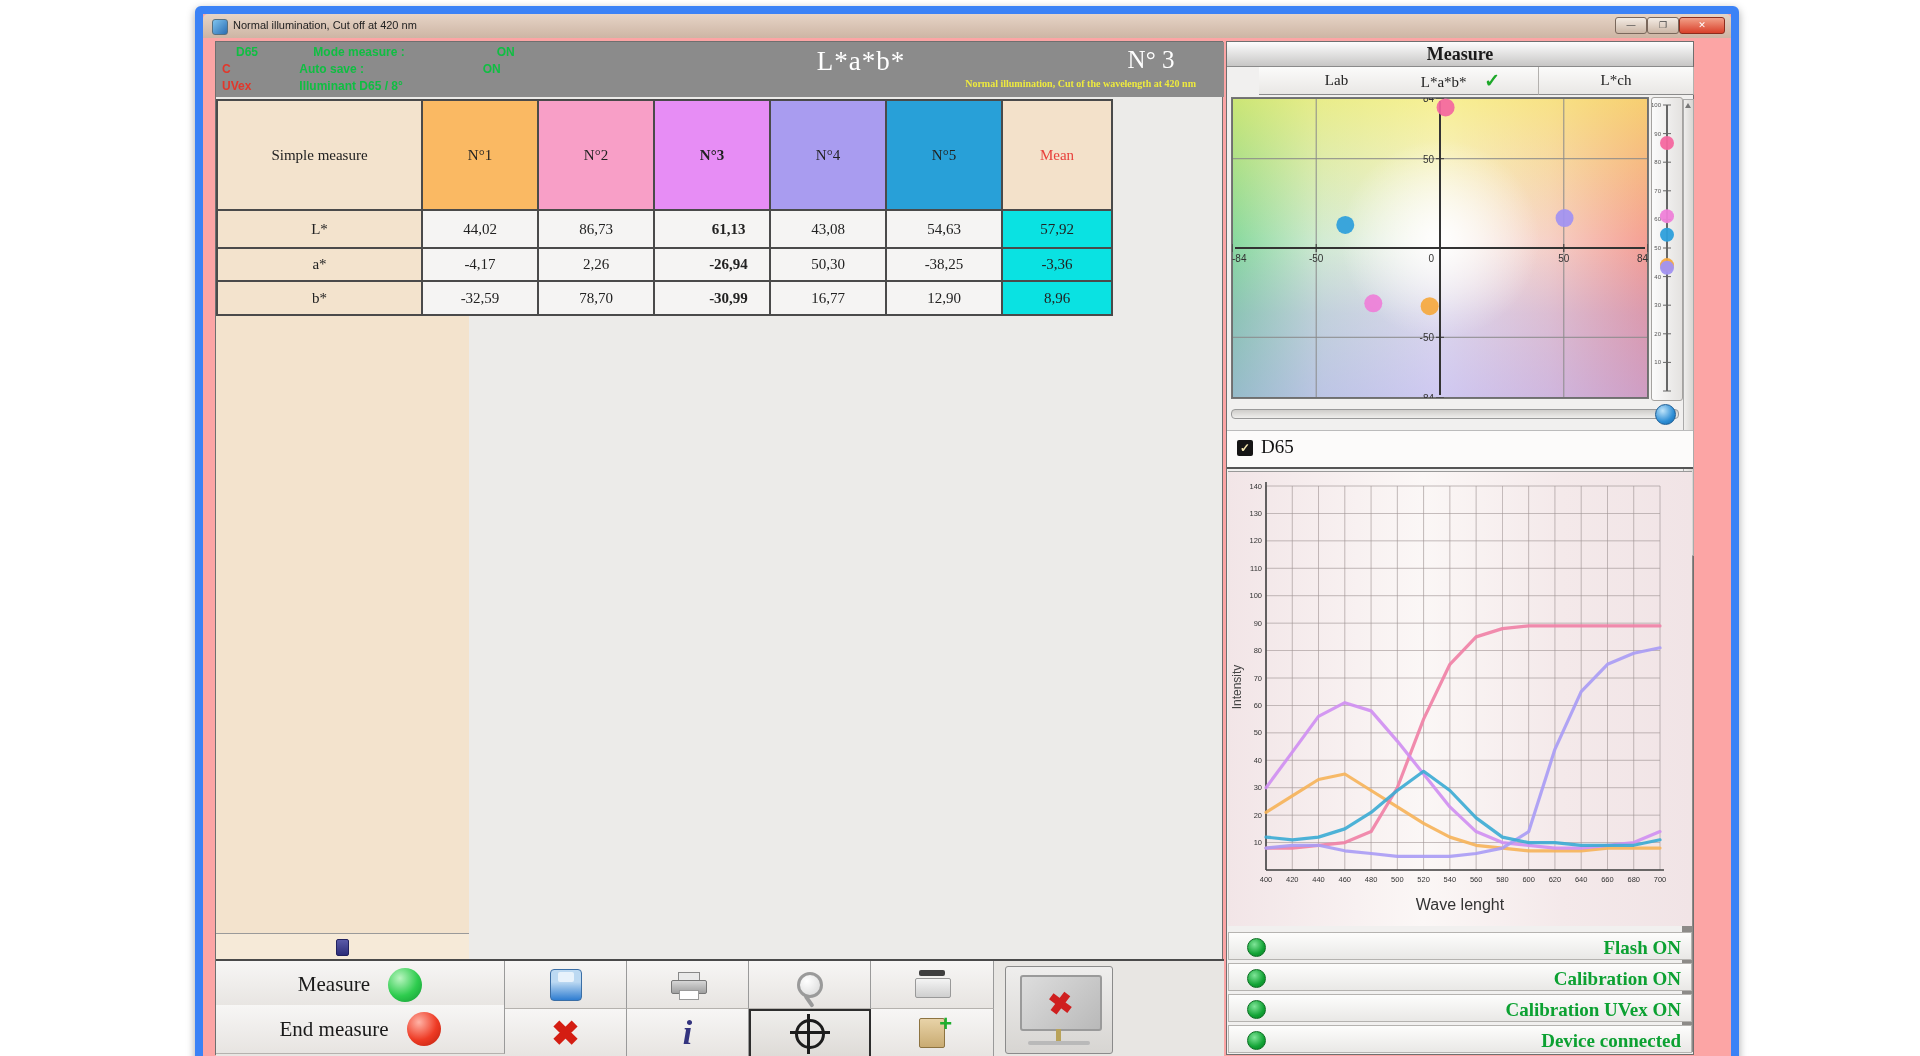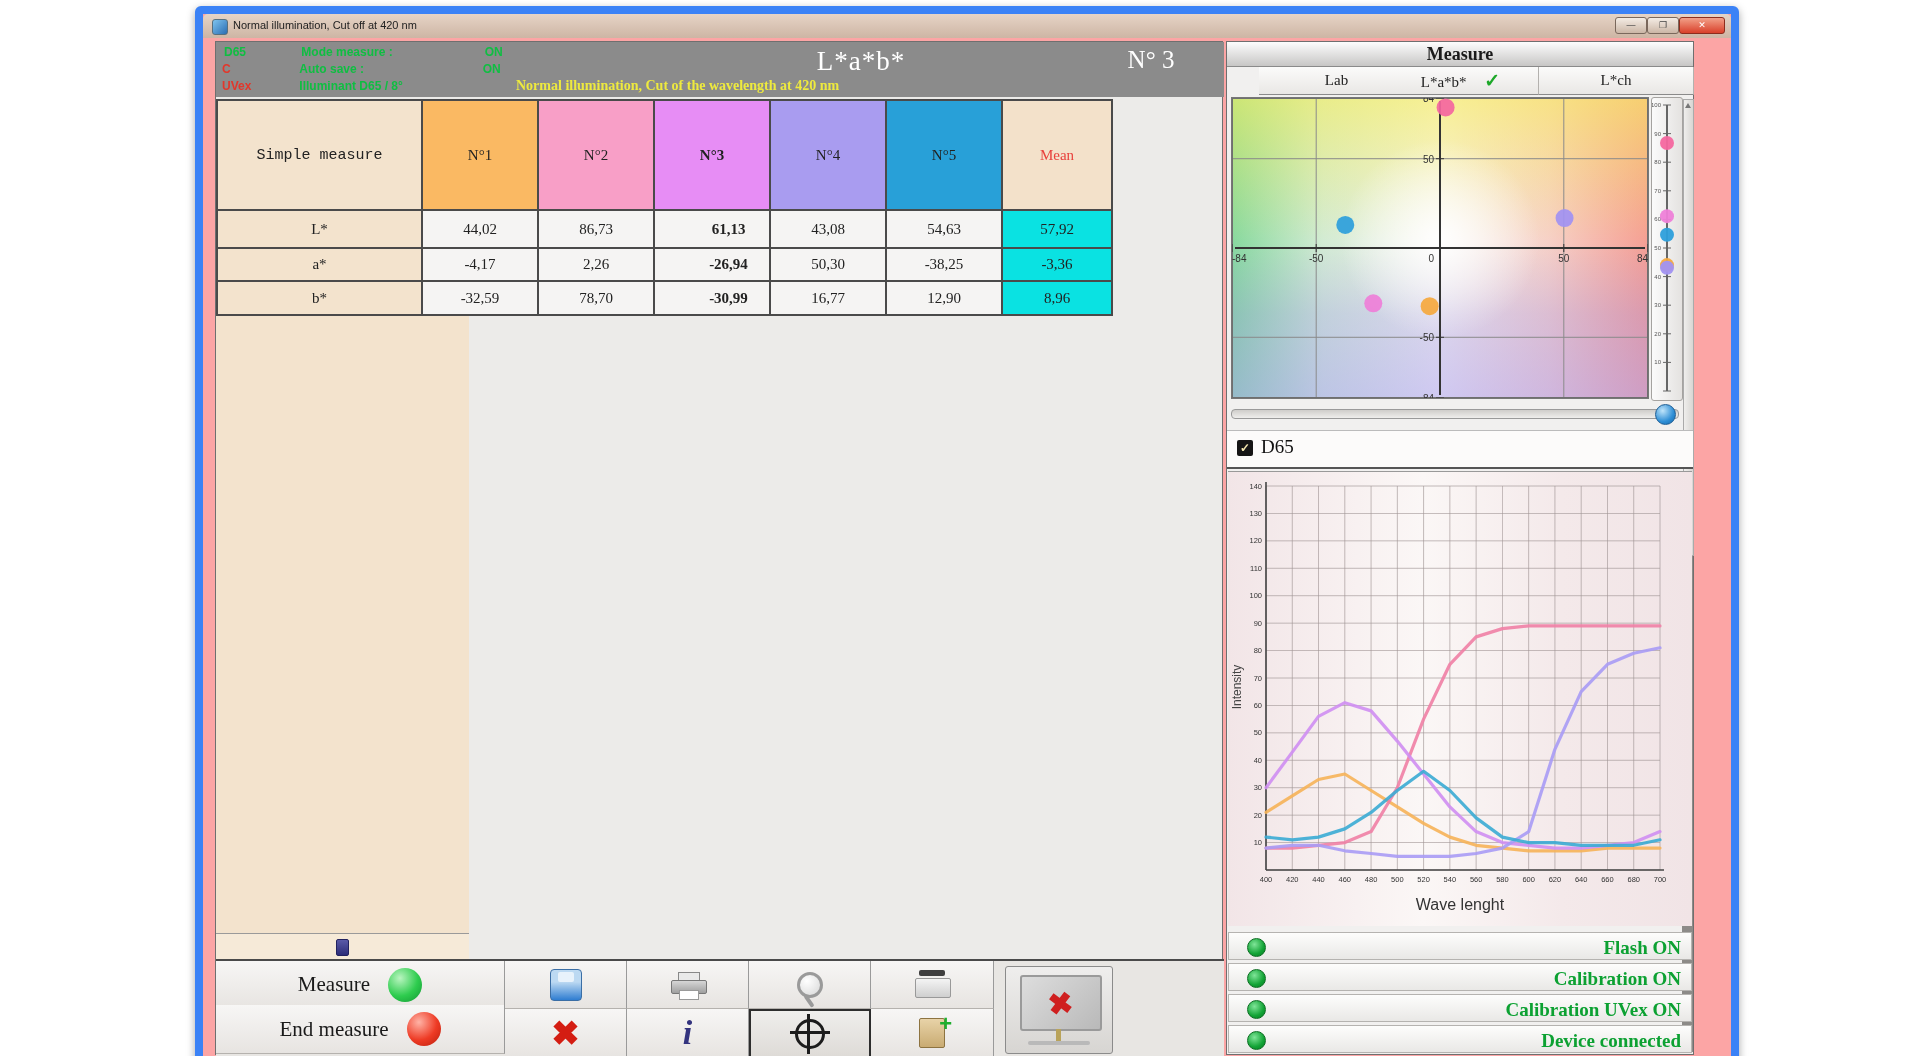--- a/index.html
+++ b/index.html
@@ -25,27 +25,27 @@
   #left-panel{position:absolute;left:12px;top:27px;width:1008px;height:1014px;
        background:#ecebe9;border:1px solid #6f6f6f;box-sizing:border-box;}
   #lp-header{position:absolute;left:0;top:0;width:1008px;height:55px;background:#8b8b8b;}
   .hline{position:absolute;font-size:12px;font-weight:bold;white-space:nowrap;}
   .hl-label{display:inline-block;width:74px;}
   .hl-text{display:inline-block;width:180px;}
   .lab-green{color:#0fbe42;} .lab-red{color:#e2372b;}
   #hdr-title{position:absolute;left:545px;top:4px;width:200px;text-align:center;
        color:#fff;font-size:27px;letter-spacing:1px;}
   #hdr-no{position:absolute;left:860px;top:4px;width:150px;text-align:center;color:#fff;font-size:25px;}
-  #hdr-sub{position:absolute;left:300px;top:36px;width:680px;text-align:left;
-       color:#eeea3e;font-size:14px;font-weight:bold;}
+  #hdr-sub{position:absolute;left:300px;top:36px;width:680px;text-align:right;
+       color:#eeea3e;font-size:10px;font-weight:bold;}
 
   
   #meas-table{position:absolute;left:0;top:57px;border-collapse:collapse;}
   #meas-table td{border:2px solid #4a4a4a;text-align:center;font-size:15px;color:#222;}
-  td.corner{width:201px;background:#f3e3cd;font-family:Liberation Mono, monospace;font-size:13px;}
+  td.corner{width:201px;background:#f3e3cd;font-family:Liberation Serif, serif;font-size:13px;}
   td.colhdr{height:106px;font-family:"Liberation Serif",serif;font-size:14px;color:#333;}
   .w116{width:112px;} .wmean{width:106px;}
   td.rowhdr{background:#f3e3cd;height:30px;font-family:"Liberation Serif",serif;}
   td.val{background:#f5f4f3;font-family:"Liberation Serif",serif;}
   td.val.sel{font-weight:bold;padding-left:34px;}
   td.meanval{background:#0ae2e2;color:#0a5d70;font-family:"Liberation Serif",serif;}
   tr.r1 td{height:34px;} tr.r2 td{height:29px;} tr.r3 td{height:30px;}
 
   #tan-strip{position:absolute;left:0;top:57px;width:253px;height:834px;background:#f3e3cd;}
   #mini-row{position:absolute;left:0;top:891px;width:253px;height:26px;background:#f6ead8;
@@ -157,21 +157,21 @@
       <div id="app-icon"></div>
       <div id="title-text">Normal illumination, Cut off at 420 nm</div>
       <div class="winbtn" id="btn-min">—</div>
       <div class="winbtn" id="btn-max">❐</div>
       <div class="winbtn" id="btn-close">✕</div>
     </div>
 
     <div id="left-panel">
 
       <div id="lp-header">
-        <div class="hline" style="left:8px;top:3px;">
+        <div class="hline" style="left:20px;top:3px;">
           <span class="hl-label lab-green">D65</span>
           <span class="hl-text lab-green">Mode measure :</span>
           <span class="lab-green">ON</span>
         </div>
         <div class="hline" style="left:6px;top:20px;">
           <span class="hl-label lab-red">C</span>
           <span class="hl-text lab-green">Auto save :</span>
           <span class="lab-green">ON</span>
         </div>
         <div class="hline" style="left:6px;top:37px;">

